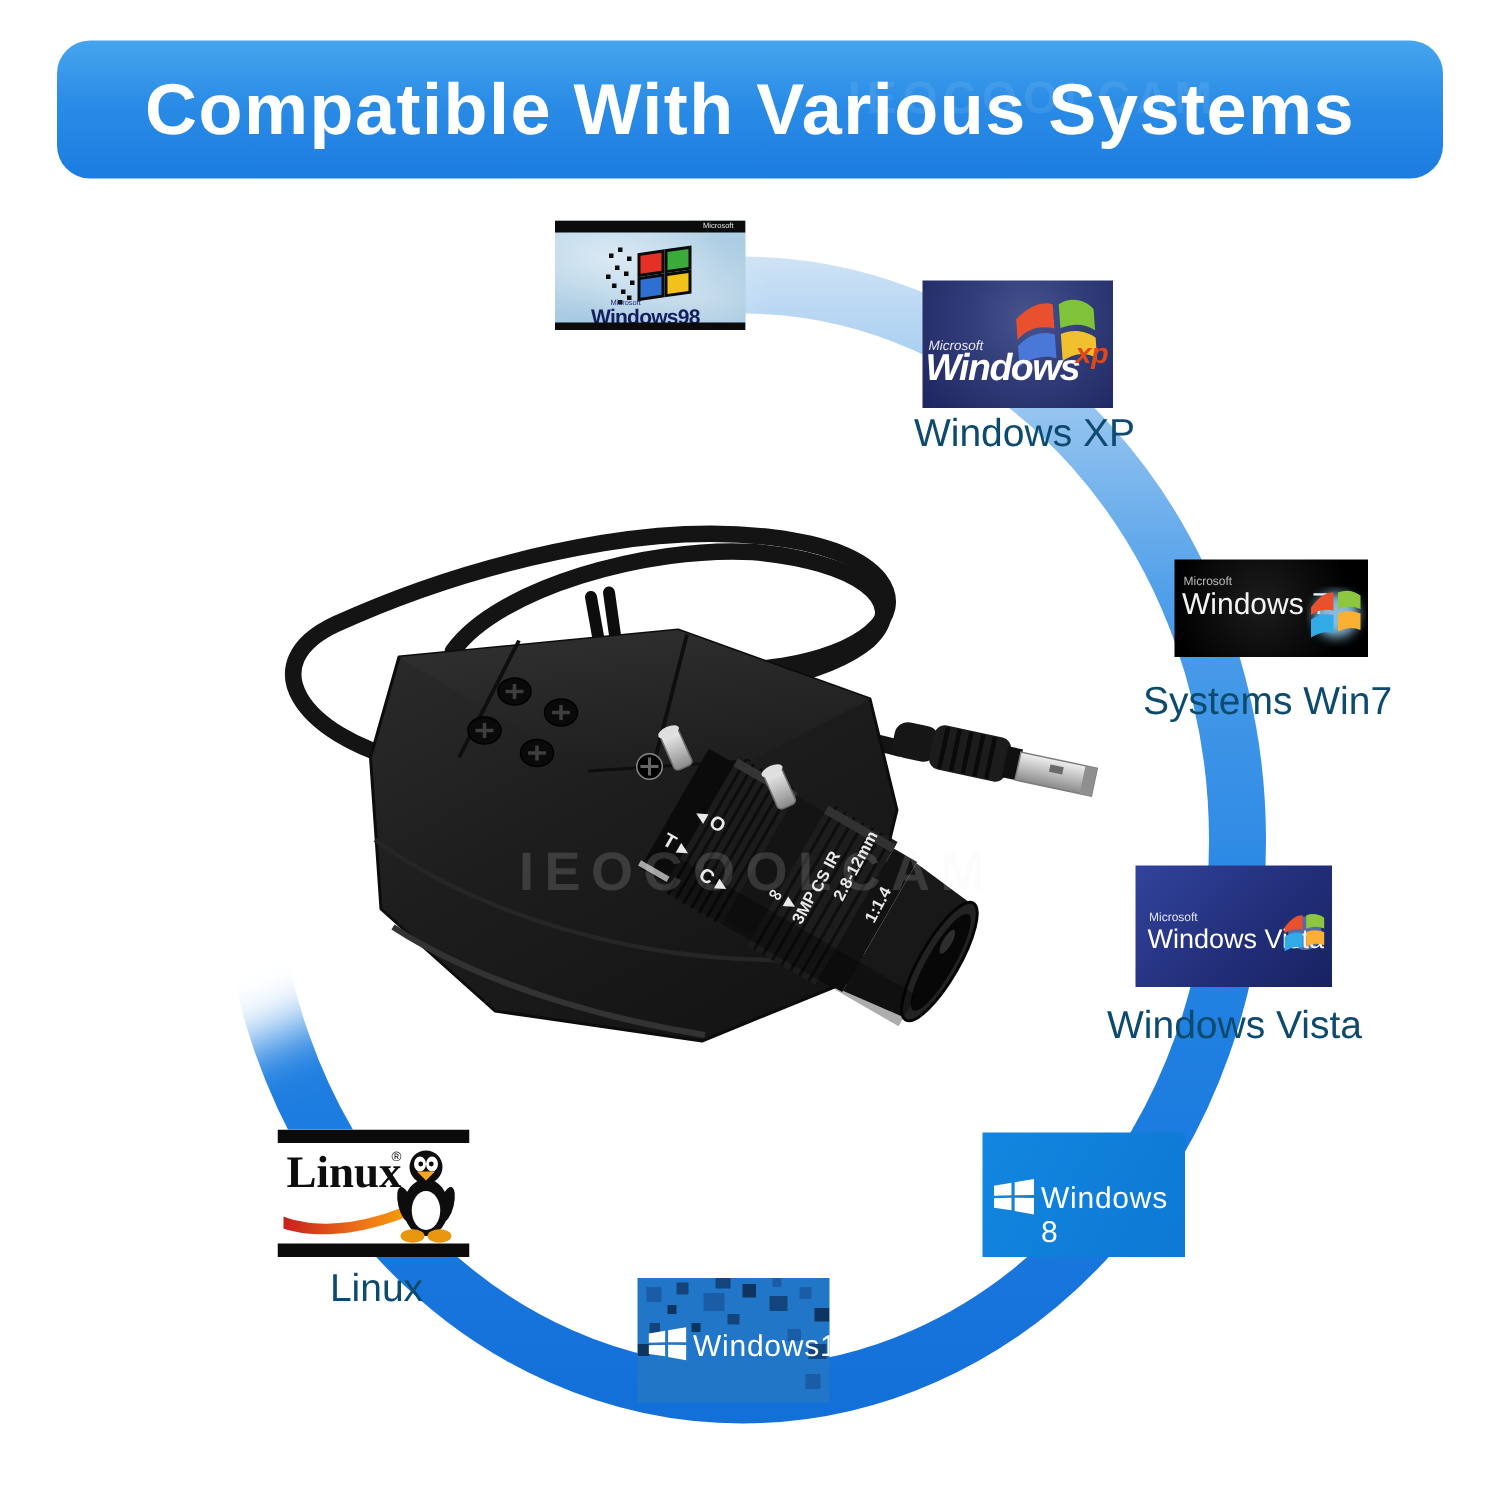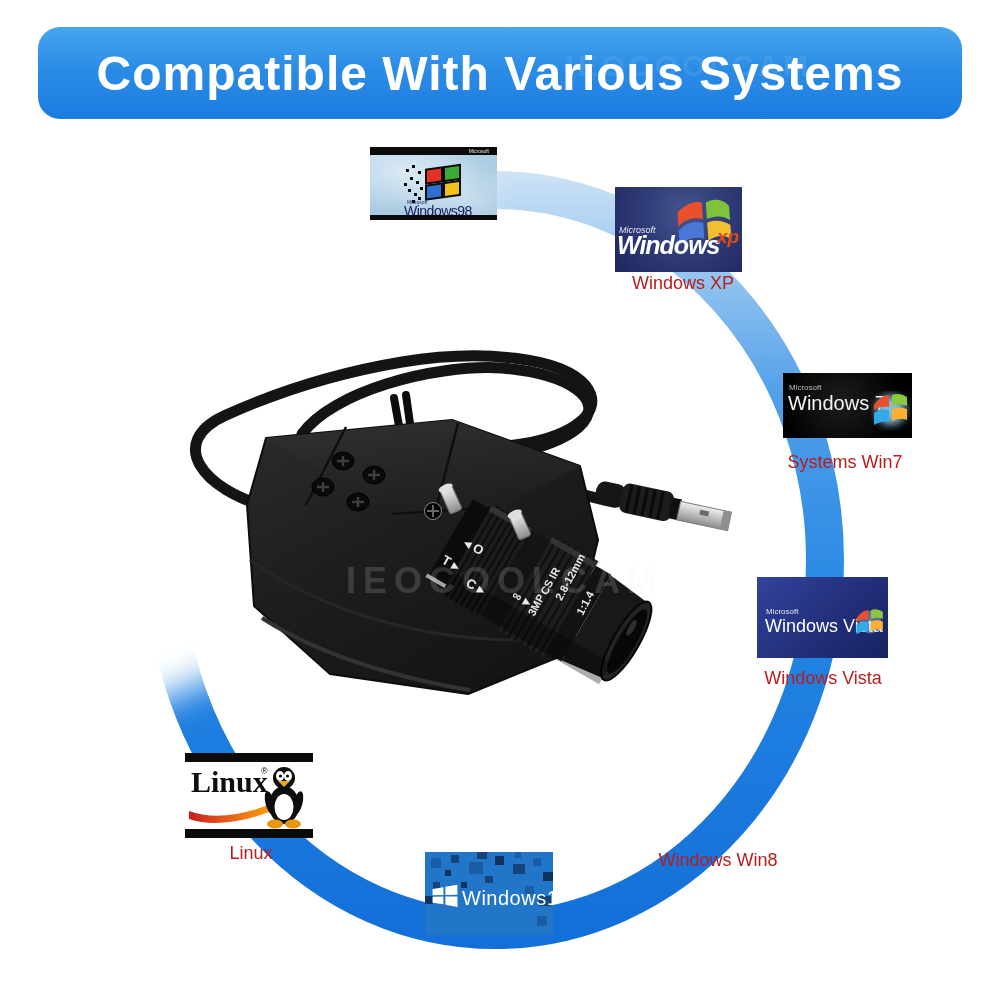--- a/index.html
+++ b/index.html
@@ -15,33 +15,33 @@
   .banner-title{color:#fff;font-size:48px;font-weight:bold;letter-spacing:1px;white-space:nowrap;}
   .banner-wm{position:absolute;right:150px;top:22px;font-size:30px;font-weight:bold;
     color:rgba(255,255,255,0.08);letter-spacing:4px;}
 
   
   .camera-wm{left:346px;top:560px;font-size:36px;font-weight:bold;letter-spacing:7px;
     color:rgba(235,235,235,0.16);z-index:12;}
 
   
   .logo{z-index:20;overflow:hidden;}
-  .os-label{z-index:22;font-size:18px;color:#b91c1c;white-space:nowrap;transform:translateX(-50%);}
+  .os-label{z-index:22;font-size:26px;color:#0c4a6e;white-space:nowrap;transform:translateX(-50%);}
 
   
   .win98{left:370px;top:147px;width:127px;height:73px;
     background:
       radial-gradient(ellipse at 30% 35%, rgba(255,255,255,.55), rgba(255,255,255,0) 60%),
       radial-gradient(ellipse at 75% 70%, rgba(255,255,255,.4), rgba(255,255,255,0) 55%),
       linear-gradient(160deg,#bad7ea,#9cc2dc);}
   .win98 .bar-top{position:absolute;left:0;top:0;width:100%;height:8px;background:#0b0b0b;
     color:#e8e8e8;font-size:5px;text-align:right;padding-right:8px;box-sizing:border-box;line-height:8px;}
   .win98 .bar-bot{position:absolute;left:0;bottom:0;width:100%;height:5px;background:#0b0b0b;}
   .win98 .brand{position:absolute;left:37px;top:52px;font-size:5px;color:#1b2a6e;}
-  .win98 .title{position:absolute;left:34px;top:56px;font-size:14px;font-weight:normal;
+  .win98 .title{position:absolute;left:24px;top:56px;font-size:14px;font-weight:bold;
     color:#141e5e;letter-spacing:-0.5px;}
 
   
   .winxp{left:615px;top:187px;width:127px;height:85px;
     background:radial-gradient(circle at 55% 30%,#48548e 0%,#303c78 45%,#1e2560 100%);}
   .winxp .brand{position:absolute;left:4px;top:38px;font-size:9px;font-style:italic;color:#e8e8f4;}
   .winxp .title{position:absolute;left:2px;top:44px;font-size:25px;font-weight:bold;font-style:italic;
     color:#fff;letter-spacing:-1px;}
   .winxp .suffix{position:absolute;left:102px;top:39px;font-size:19px;font-weight:bold;
     font-style:italic;color:#e04818;}
@@ -266,21 +266,31 @@
     <svg class="flag" style="left:97px;top:30px" width="32" height="32" viewBox="0 0 40 40">
       <ellipse cx="20" cy="19" rx="14" ry="14" fill="#bfe8ff" opacity="0.35"></ellipse>
       <path d="M3,14 Q11,3 18,4 L18,16 Q10,14 3,19 Z" fill="#e8502e"></path>
       <path d="M21,4 Q29,1 36,6 L36,15 Q29,12 21,15 Z" fill="#8dc63f"></path>
       <path d="M3,22 Q10,17 18,19 L18,31 Q11,29 3,34 Z" fill="#33aae8"></path>
       <path d="M21,18 Q28,15 36,18 L36,29 Q29,26 21,30 Z" fill="#fbb034"></path>
     </svg>
   </div>
   <div class="abs os-label" style="left:823px;top:668px">Windows Vista</div>
 
-  <div class="abs os-label" style="left:718px;top:850px">Windows Win8</div>
+  <div class="abs logo win8">
+    <svg class="flag" style="left:6px;top:29px" width="30" height="28" viewBox="0 0 36 32">
+      <g fill="#ffffff">
+        <path d="M2,7 L16,4.6 L16,14.6 L2,15 Z"></path>
+        <path d="M18.5,4.2 L34,1.6 L34,14.4 L18.5,14.6 Z"></path>
+        <path d="M2,17 L16,16.6 L16,26.6 L2,24.6 Z"></path>
+        <path d="M18.5,16.6 L34,16.8 L34,30 L18.5,27.2 Z"></path>
+      </g>
+    </svg>
+    <div class="title">Windows 8</div>
+  </div>
 
   <div class="abs logo win10">
     <svg style="position:absolute;left:0;top:0" width="128" height="83" viewBox="0 0 128 83">
       <g>
         <rect x="6" y="6" width="10" height="10" fill="#1a5da6"></rect>
           <rect x="26" y="3" width="8" height="8" fill="#13457c"></rect>
         <rect x="44" y="10" width="14" height="12" fill="#1a5da6"></rect>
           <rect x="70" y="4" width="9" height="9" fill="#0e3560"></rect>
         <rect x="88" y="12" width="12" height="10" fill="#13457c"></rect>
           <rect x="108" y="6" width="8" height="8" fill="#1a5da6"></rect>

